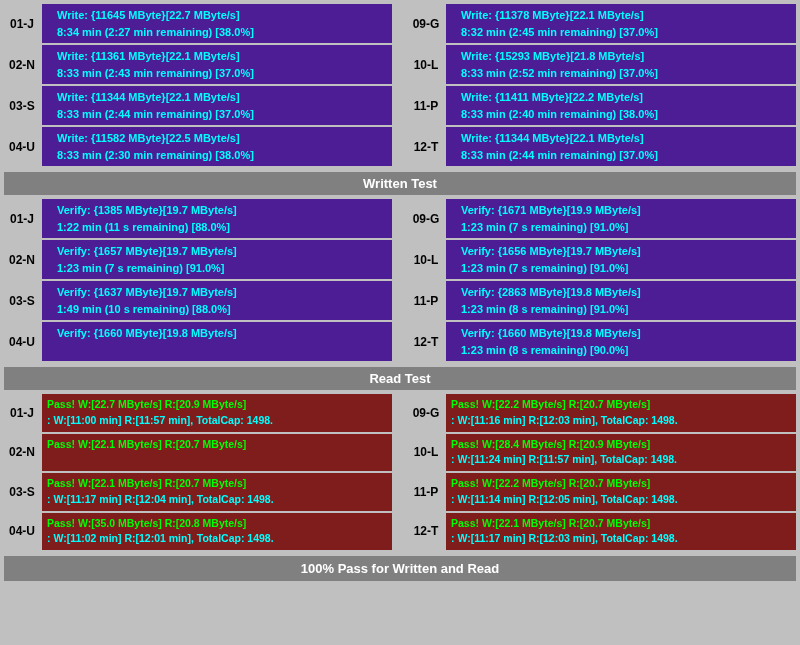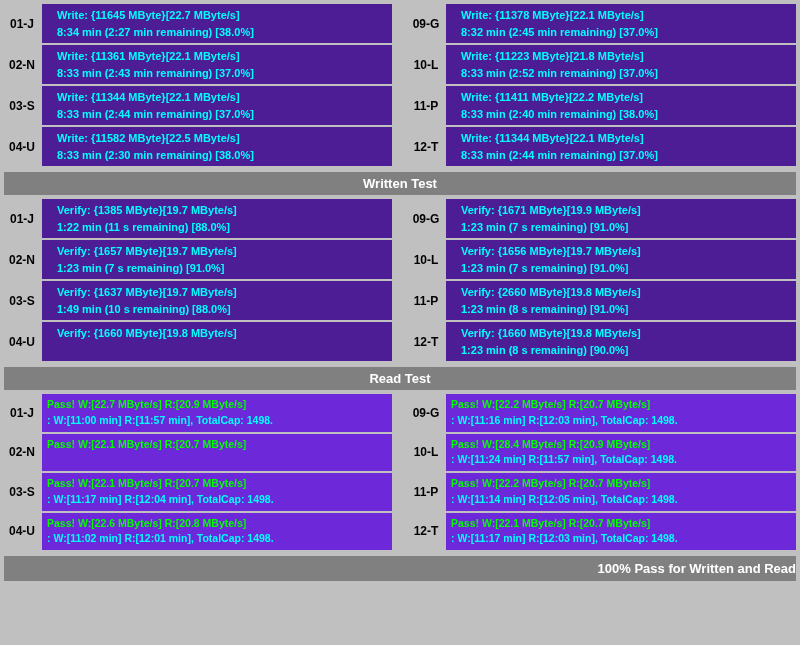--- a/index.html
+++ b/index.html
@@ -50,36 +50,36 @@
     .section-header {
       text-align: center;
       background: #808080;
       color: white;
       font-weight: bold;
       font-size: 13px;
       padding: 4px 16px;
       margin: 4px 0;
     }
     .pass-cell {
-      background: #6d28d9;
+      background: #7f1d1d;
       color: #00ffff;
       padding: 3px 5px;
       font-weight: bold;
       font-size: 10.5px;
       line-height: 1.5;
       flex: 1;
     }
     .pass-cell .line1 {
       color: #00ff00;
     }
     .pass-cell .line2 {
       color: #00ffff;
     }
     .footer {
-      text-align: right;
+      text-align: center;
       background: #808080;
       color: white;
       font-weight: bold;
       font-size: 13px;
       padding: 5px 0;
       margin-top: 4px;
     }
   </style>
 </head>
 <body>
@@ -107,21 +107,21 @@
         <div class="cell-row" style="margin-bottom: 2px;">
           <div class="cell-id">02-N</div>
           <div class="cell-data">
             <div>Write: {11361 MByte}[22.1 MByte/s]</div>
             <div>8:33 min (2:43 min remaining)  [37.0%]</div>
           </div>
         </div>
         <div class="cell-row" style="margin-bottom: 2px;">
           <div class="cell-id">10-L</div>
           <div class="cell-data">
-            <div>Write: {11223 MByte}[21.8 MByte/s]</div>
+            <div>Write: {15293 MByte}[21.8 MByte/s]</div>
             <div>8:33 min (2:52 min remaining)  [37.0%]</div>
           </div>
         </div>
       </div>
       <div class="grid-2col">
         <div class="cell-row" style="margin-bottom: 2px;">
           <div class="cell-id">03-S</div>
           <div class="cell-data">
             <div>Write: {11344 MByte}[22.1 MByte/s]</div>
             <div>8:33 min (2:44 min remaining)  [37.0%]</div>
@@ -192,21 +192,21 @@
         <div class="cell-row" style="margin-bottom: 2px;">
           <div class="cell-id">03-S</div>
           <div class="cell-data">
             <div>Verify: {1637 MByte}[19.7 MByte/s]</div>
             <div>1:49 min (10 s remaining)   [88.0%]</div>
           </div>
         </div>
         <div class="cell-row" style="margin-bottom: 2px;">
           <div class="cell-id">11-P</div>
           <div class="cell-data">
-            <div>Verify: {2660 MByte}[19.8 MByte/s]</div>
+            <div>Verify: {2863 MByte}[19.8 MByte/s]</div>
             <div>1:23 min (8 s remaining)   [91.0%]</div>
           </div>
         </div>
       </div>
       <div class="grid-2col">
         <div class="cell-row" style="margin-bottom: 2px;">
           <div class="cell-id">04-U</div>
           <div class="cell-data">
             <div>Verify: {1660 MByte}[19.8 MByte/s]</div>
           </div>
@@ -268,21 +268,21 @@
           <div class="pass-cell">
             <div class="line1">Pass! W:[22.2 MByte/s] R:[20.7 MByte/s]</div>
             <div class="line2">: W:[11:14 min] R:[12:05 min], TotalCap: 1498.</div>
           </div>
         </div>
       </div>
       <div class="grid-2col">
         <div class="cell-row" style="margin-bottom: 2px;">
           <div class="cell-id">04-U</div>
           <div class="pass-cell">
-            <div class="line1">Pass! W:[22.6 MByte/s] R:[20.8 MByte/s]</div>
+            <div class="line1">Pass! W:[35.0 MByte/s] R:[20.8 MByte/s]</div>
             <div class="line2">: W:[11:02 min] R:[12:01 min], TotalCap: 1498.</div>
           </div>
         </div>
         <div class="cell-row" style="margin-bottom: 2px;">
           <div class="cell-id">12-T</div>
           <div class="pass-cell">
             <div class="line1">Pass! W:[22.1 MByte/s] R:[20.7 MByte/s]</div>
             <div class="line2">: W:[11:17 min] R:[12:03 min], TotalCap: 1498.</div>
           </div>
         </div>

